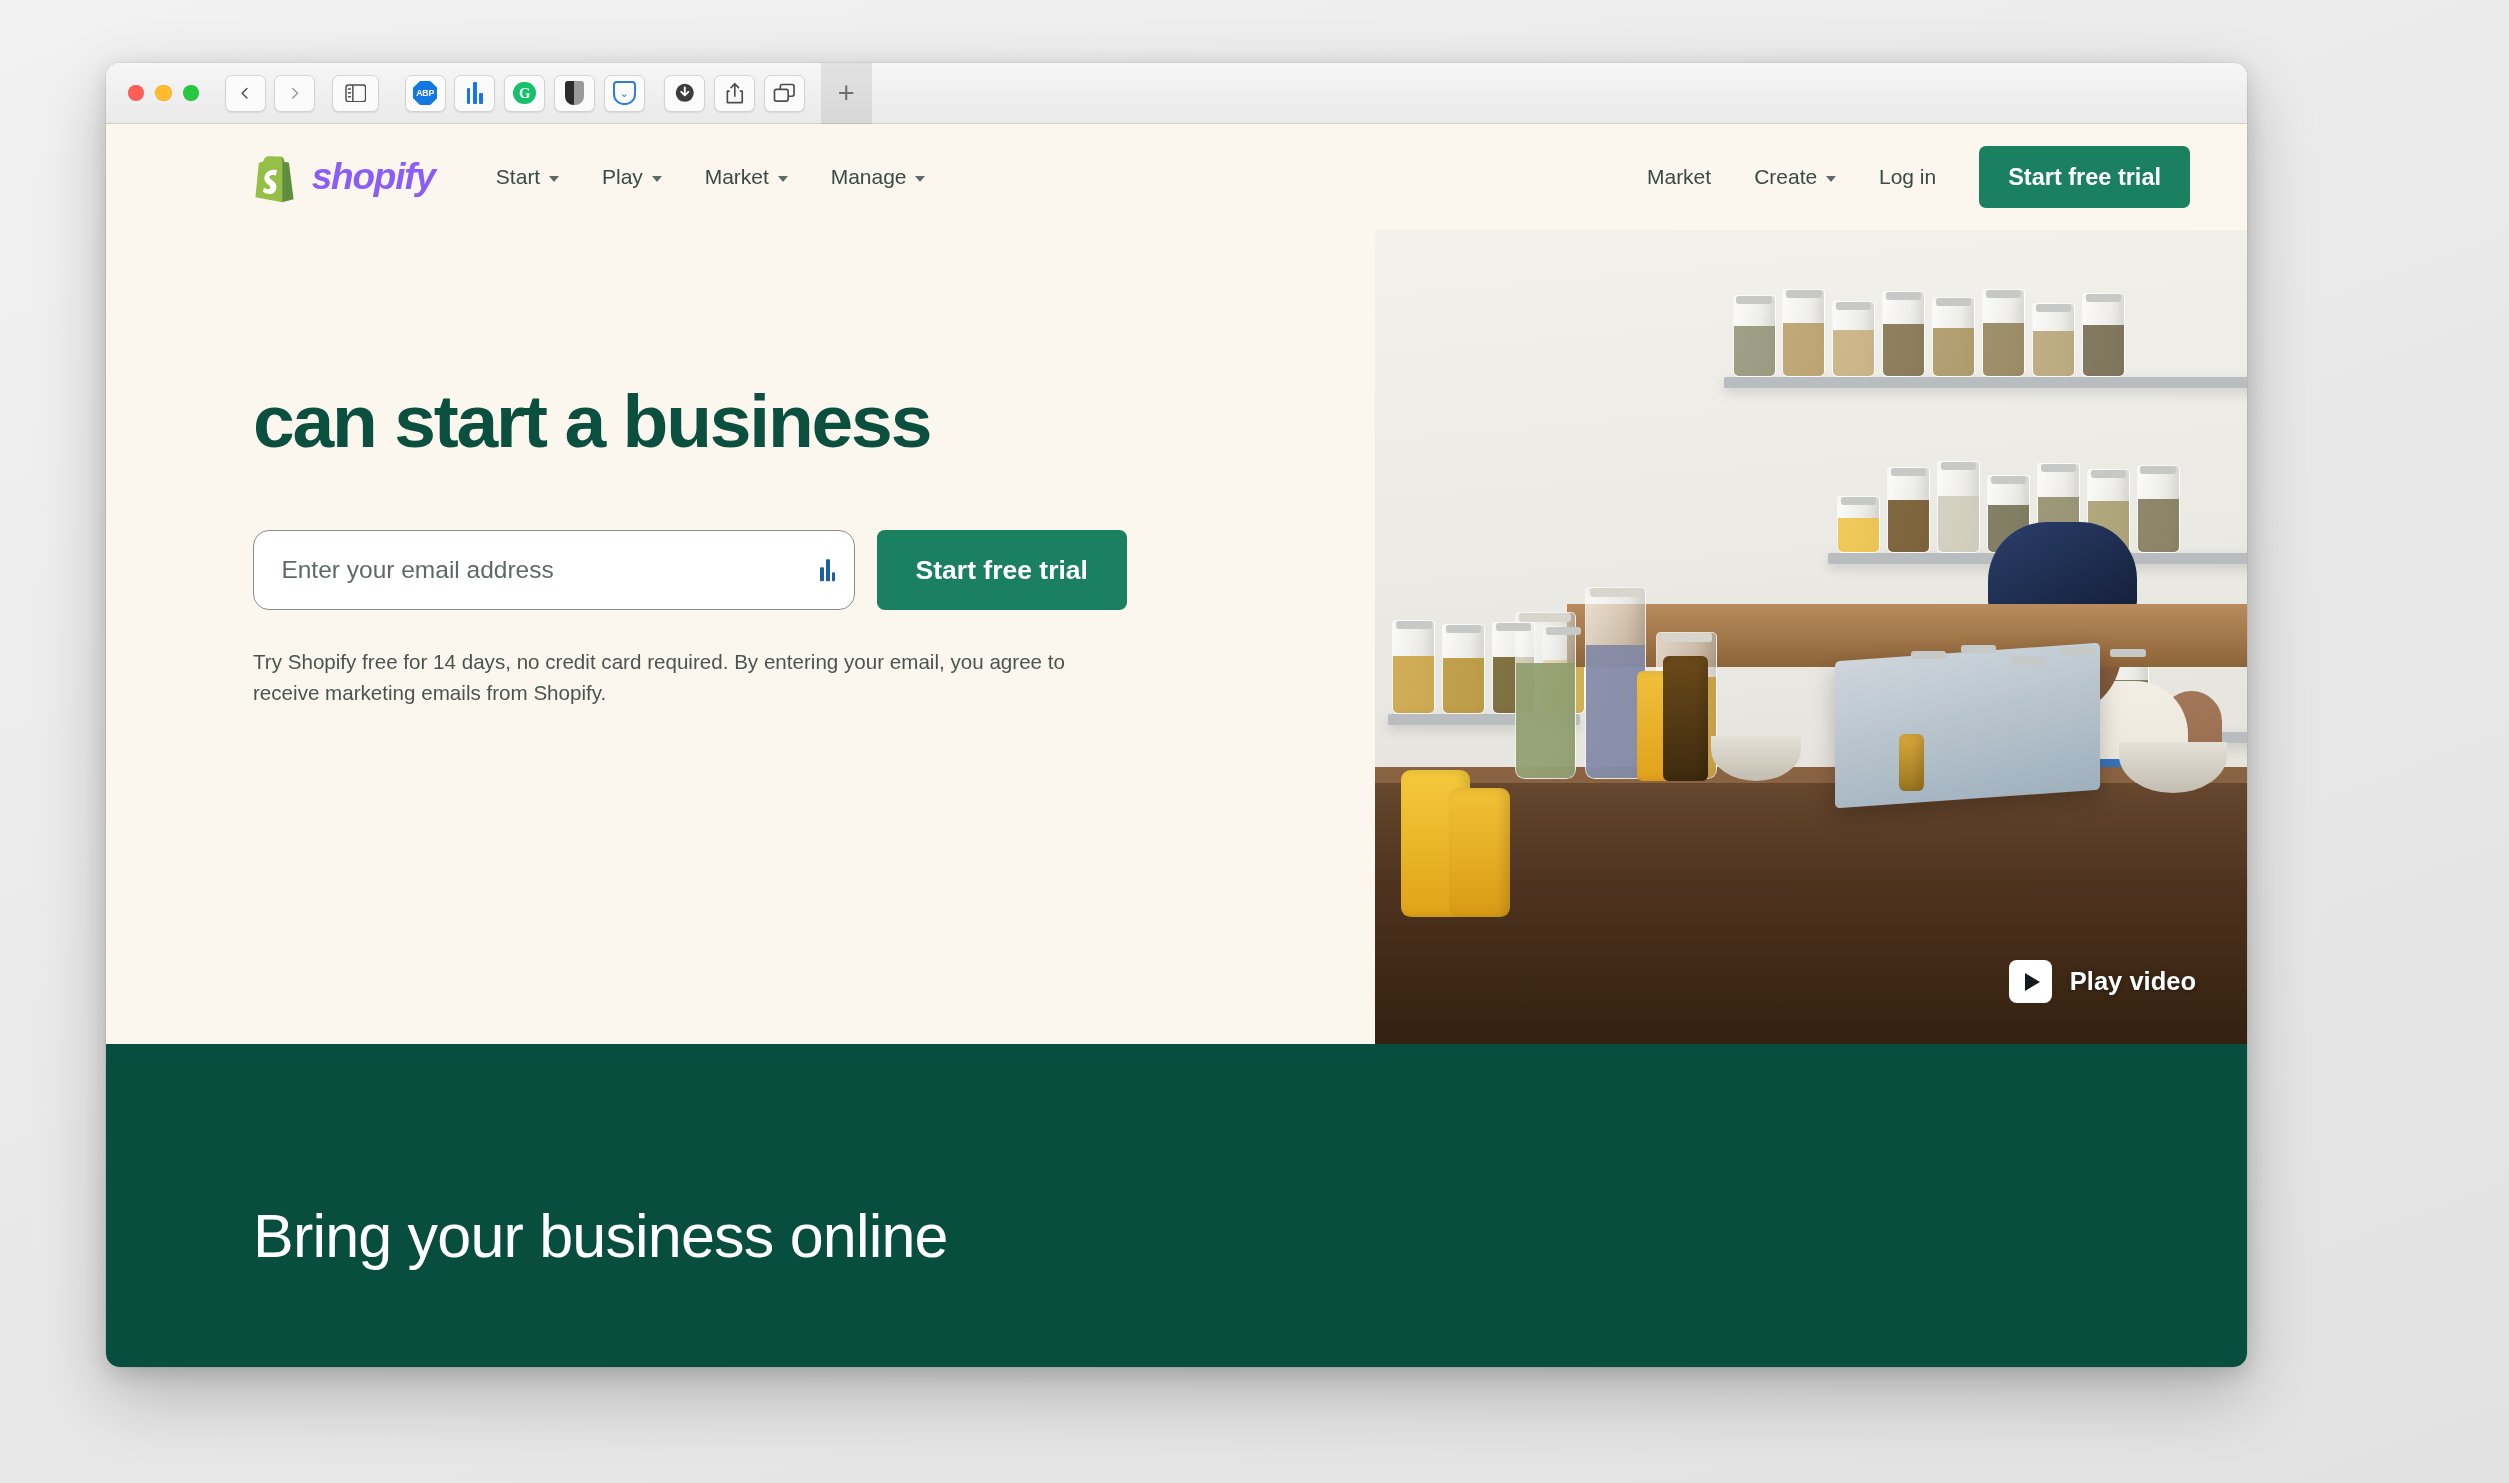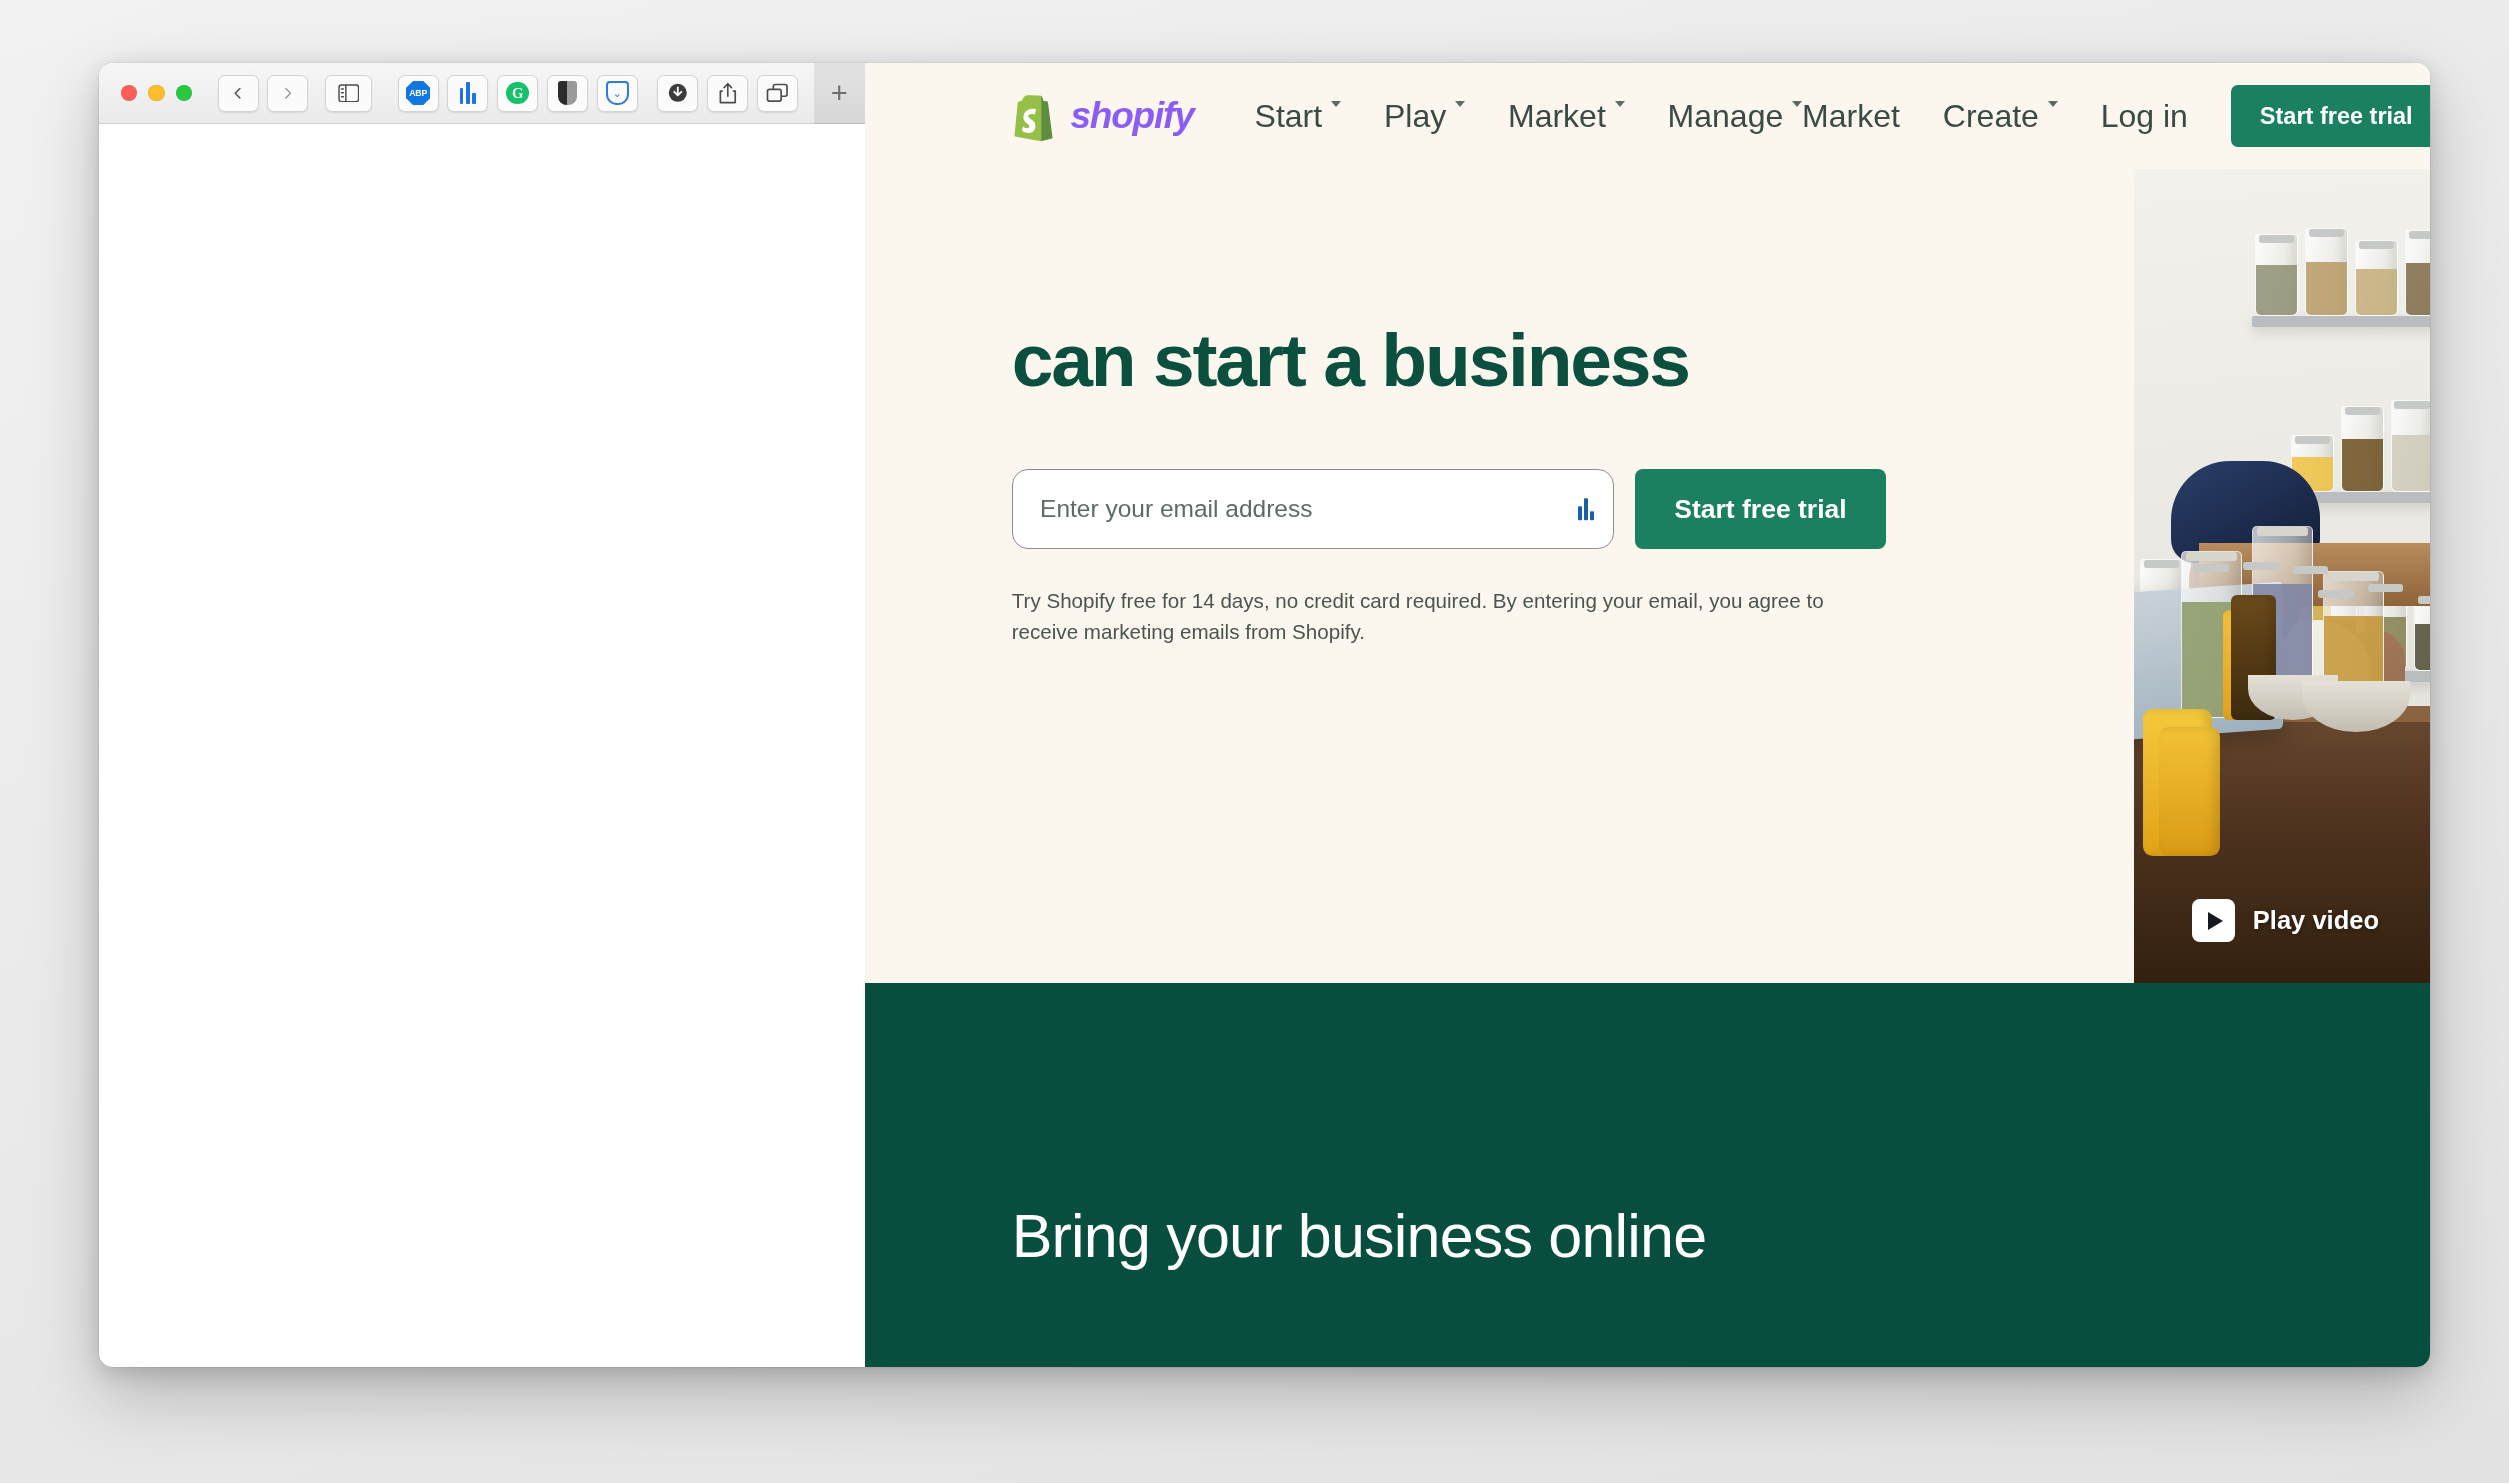--- a/index.html
+++ b/index.html
@@ -21,31 +21,32 @@
     position: relative;
     width: 2509px;
     height: 1484px;
     background: linear-gradient(160deg, #f2f2f2 0%, #e8e8e8 55%, #e2e2e2 100%);
     overflow: hidden;
   }
 
   
   .browser-window {
     position: absolute;
-    left: 99px;
+    left: 106px;
     top: 63px;
-    width: 2331px;
+    width: 2141px;
     height: 1304px;
     border-radius: 13.7px;
     background: #fff;
     box-shadow: 0 27.4px 69px rgba(0,0,0,0.22),
                 0 5.9px 21.6px rgba(0,0,0,0.14),
                 0 0 0 0.5px rgba(0,0,0,0.10);
     overflow: hidden;
     display: flex;
+    flex-direction: column;
   }
 
   
   .toolbar {
     position: relative;
     height: 61px;
     flex: 0 0 61px;
     background: linear-gradient(180deg, #f6f6f6 0%, #eaeaea 100%);
     border-bottom: 1px solid #cfcfcf;
     display: flex;
@@ -170,24 +171,24 @@
     font-size: 37px;
     font-weight: bold;
     font-style: italic;
     color: #8b5cf6;
     letter-spacing: -1.2px;
     font-family: "Liberation Sans", sans-serif;
   }
 
   .nav-links { display: flex; align-items: center; gap: 43px; }
   .nav-link {
-    font-size: 32px;
+    font-size: 21px;
     color: #3b4a45;
     display: flex;
-    align-items: flex-start;
+    align-items: center;
     gap: 8.8px;
     cursor: default;
     white-space: nowrap;
   }
   .caret {
     width: 0; height: 0;
     border-left: 5.9px solid transparent;
     border-right: 5.9px solid transparent;
     border-top: 6.9px solid #5d6b66;
     margin-top: 3.9px;

